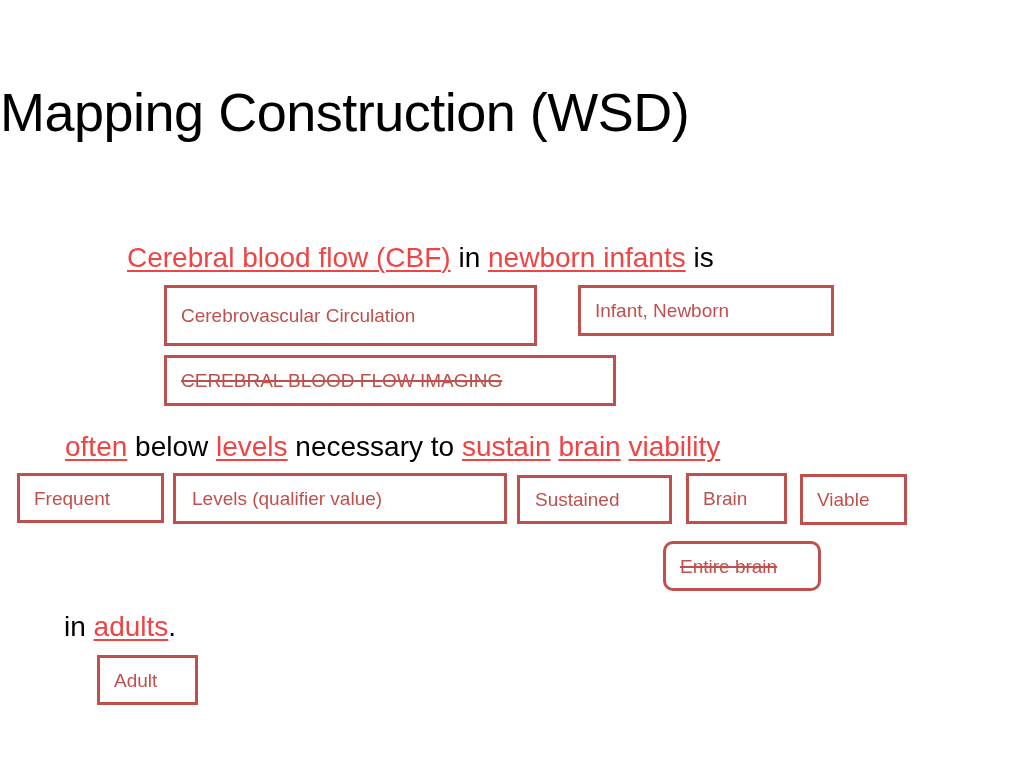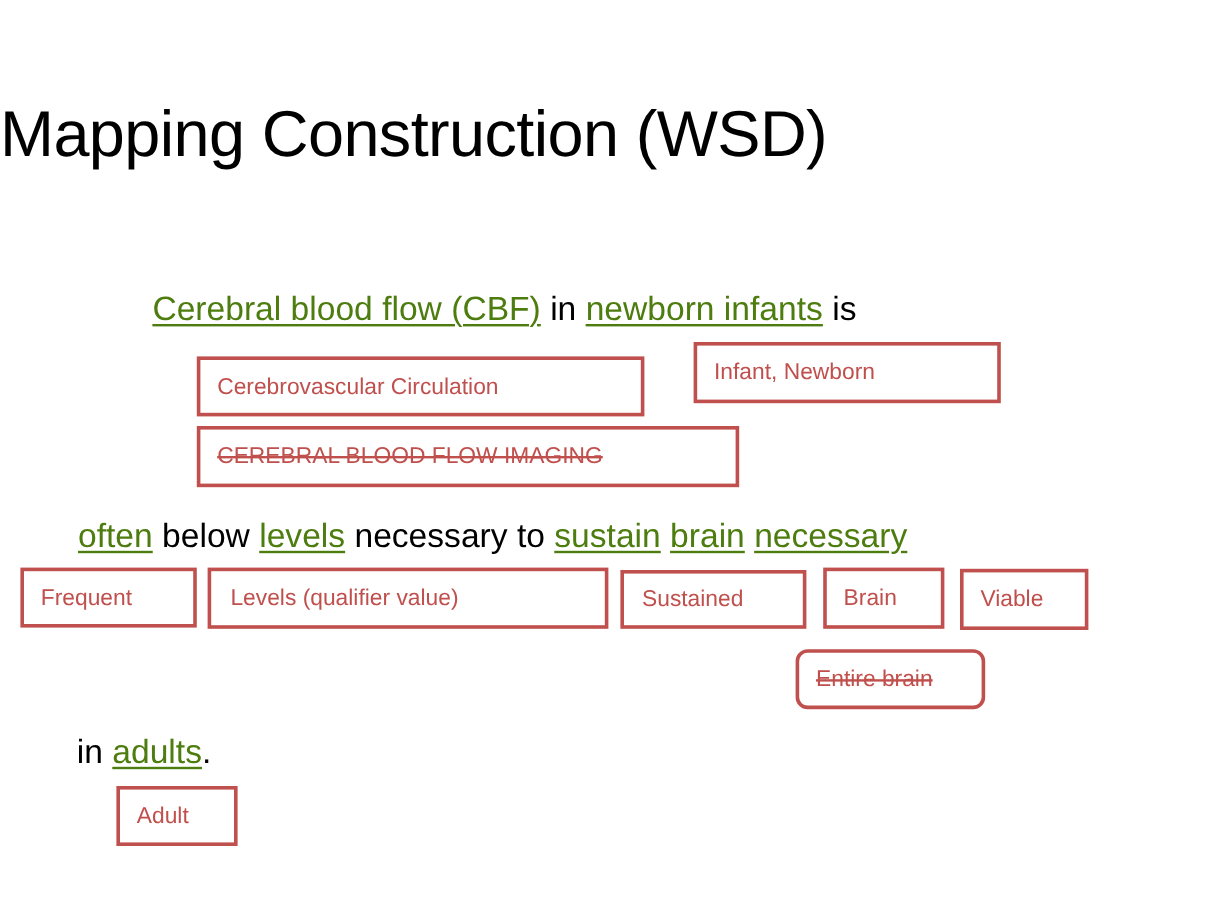--- a/index.html
+++ b/index.html
@@ -39,21 +39,21 @@
 
   
   .sentence {
     position: absolute;
     font-size: 28px;
     line-height: 34px;
     color: #000000;
     white-space: nowrap;
   }
   .sentence .kw {
-    color: #4d7c0f;
+    color: #ef4444;
     text-decoration: underline;
     text-decoration-thickness: 2px;
     text-underline-offset: 3px;
     margin-top: 18px;
   }
   .sentence .plain {
     color: #000000;
     text-decoration: none;
   }
 
@@ -77,21 +77,21 @@
   }
   .concept-box.struck .box-label {
     text-decoration: line-through;
     text-decoration-thickness: 2px;
   }
   .box-label {
     display: inline-block;
   }
 
   
-  #box-cerebrovascular { left: 164px; top: 285px; width: 373px; height: 50px; margin-top: 12px; }
+  #box-cerebrovascular { left: 164px; top: 285px; width: 373px; height: 61px; }
   #box-infant          { left: 578px; top: 285px; width: 256px; height: 51px; }
   
   #box-cbf-imaging     { left: 164px; top: 355px; width: 452px; height: 51px; }
   
   #box-frequent        { left: 17px;  top: 473px; width: 147px; height: 50px; }
   #box-levels          { left: 173px; top: 473px; width: 334px; height: 51px; padding-left: 16px; }
   #box-sustained       { left: 517px; top: 475px; width: 155px; height: 49px; padding-left: 15px; }
   #box-brain           { left: 686px; top: 473px; width: 101px; height: 51px; }
   #box-viable          { left: 800px; top: 474px; width: 107px; height: 51px; }
   
@@ -116,21 +116,21 @@
 
   <div class="concept-box" id="box-infant">
     <span class="box-label">Infant, Newborn</span>
   </div>
 
   <div class="concept-box struck" id="box-cbf-imaging">
     <span class="box-label">CEREBRAL BLOOD FLOW IMAGING</span>
   </div>
 
   <div class="sentence" id="line-often">
-    <span class="kw">often</span><span class="plain"> below </span><span class="kw">levels</span><span class="plain"> necessary to </span><span class="kw">sustain</span><span class="plain"> </span><span class="kw">brain</span><span class="plain"> </span><span class="kw">necessary</span>
+    <span class="kw">often</span><span class="plain"> below </span><span class="kw">levels</span><span class="plain"> necessary to </span><span class="kw">sustain</span><span class="plain"> </span><span class="kw">brain</span><span class="plain"> </span><span class="kw">viability</span>
   </div>
 
   <div class="concept-box" id="box-frequent">
     <span class="box-label">Frequent</span>
   </div>
 
   <div class="concept-box" id="box-levels">
     <span class="box-label">Levels (qualifier value)</span>
   </div>
 

